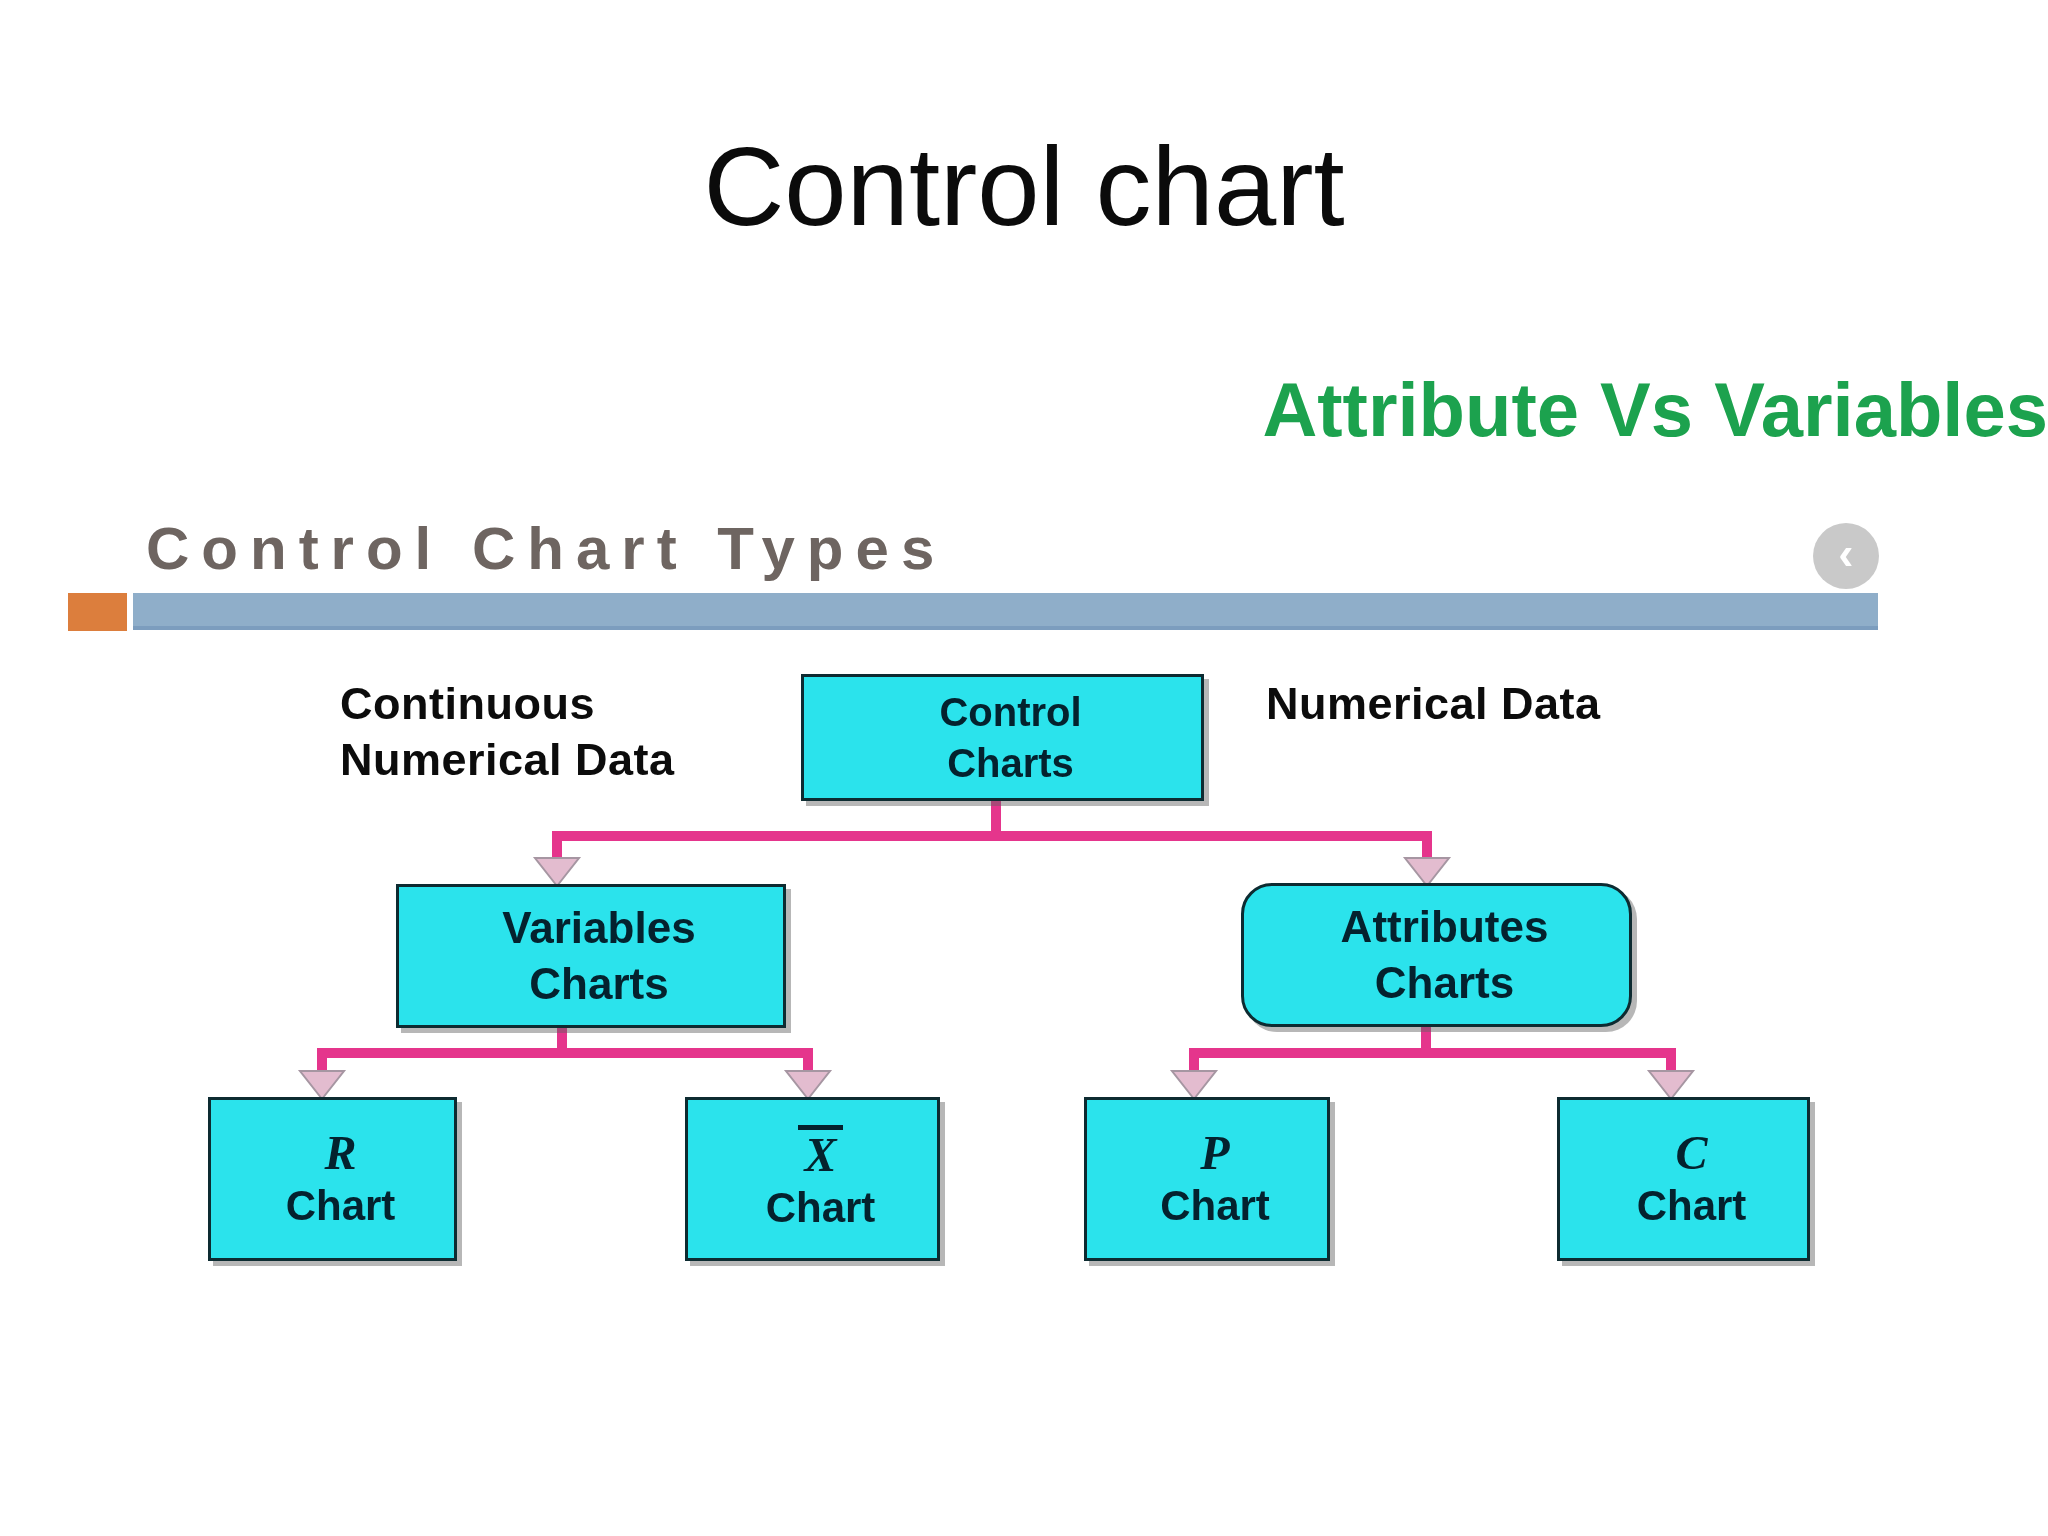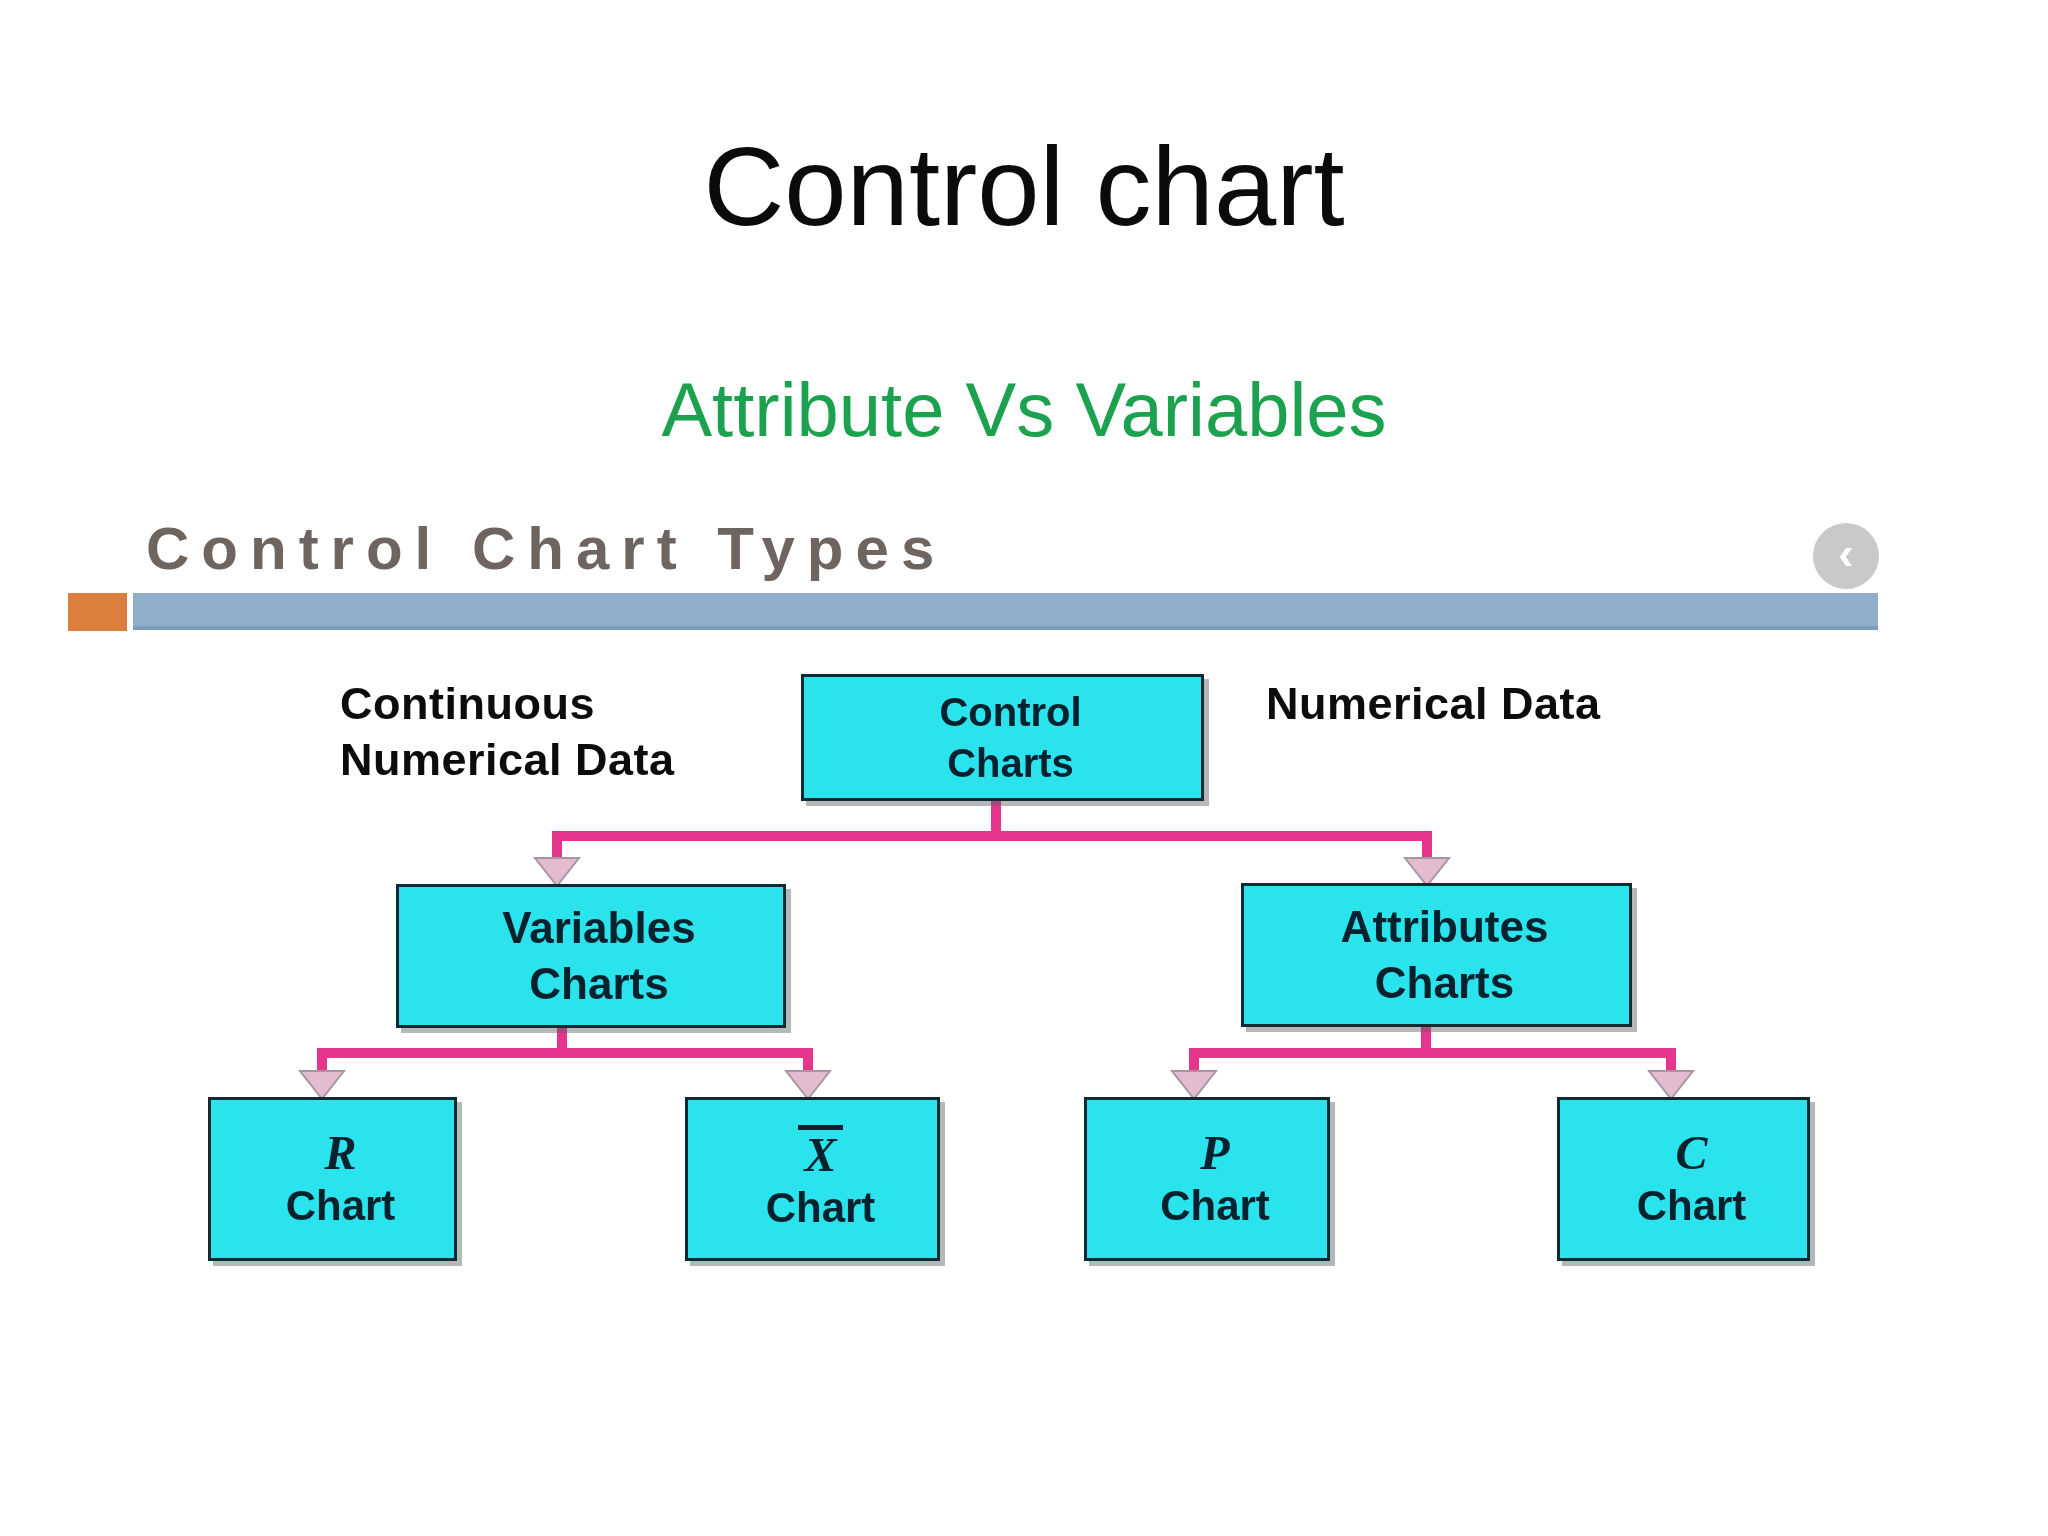--- a/index.html
+++ b/index.html
@@ -9,22 +9,22 @@
     font-family:"Liberation Sans",sans-serif;
   }
   .abs{position:absolute;}
 
   
   .slide-title{
     left:0;right:0;top:122px;text-align:center;
     font-size:112px;font-weight:400;color:#0b0b0b;letter-spacing:0;
   }
   .slide-subtitle{
-    left:0;right:0;top:366px;text-align:center;
-    font-size:76px;font-weight:400;color:var(--subtitle_green,#1CA24E);
+    left:0;right:0;top:366px;text-align:right;
+    font-size:76px;font-weight:700;color:var(--subtitle_green,#1CA24E);
   }
 
   
   .fig-heading{
     left:146px;top:514px;
     font-size:60px;font-weight:700;letter-spacing:12px;
     color:var(--heading_text,#6E6561);white-space:nowrap;
   }
   .nav-circle{
     left:1813px;top:523px;width:66px;height:66px;border-radius:50%;
@@ -67,21 +67,21 @@
     position:absolute;
     background:var(--box_fill,#2BE3EC);
     border:3px solid var(--box_border,#0D2B31);
     box-shadow:5px 5px 0 rgba(95,95,95,.45);
     display:flex;flex-direction:column;align-items:center;justify-content:center;
     color:var(--box_text,#04222E);font-weight:bold;text-align:center;padding-left:16px;
   }
   .box .bl{display:block;}
   .box-control{left:801px;top:674px;width:381px;height:121px;font-size:40px;line-height:51px;}
   .box-variables{left:388px;top:884px;width:368px;height:138px;font-size:44px;line-height:56px;margin-left:8px;}
-  .box-attributes{left:1241px;top:883px;width:369px;height:138px;font-size:44px;line-height:56px;}
+  .box-attributes{left:1241px;top:883px;width:369px;height:138px;font-size:44px;line-height:56px;border-radius:31px;}
   .box-leaf{width:227px;height:158px;font-size:42px;line-height:53px;}
   .box-r{left:208px;top:1097px;}
   .box-xbar{left:685px;top:1097px;width:233px;}
   .box-p{left:1084px;top:1097px;width:224px;}
   .box-c{left:1557px;top:1097px;width:231px;}
   .box-leaf .letter{font-style:italic;font-size:48px;font-family:"Liberation Serif",serif;font-weight:bold;}
   .box-xbar .letter-inner{
     display:inline-block;border-top:5px solid var(--box_text,#04222E);
     padding:2px 6px 0 6px;line-height:0.95;
   }

